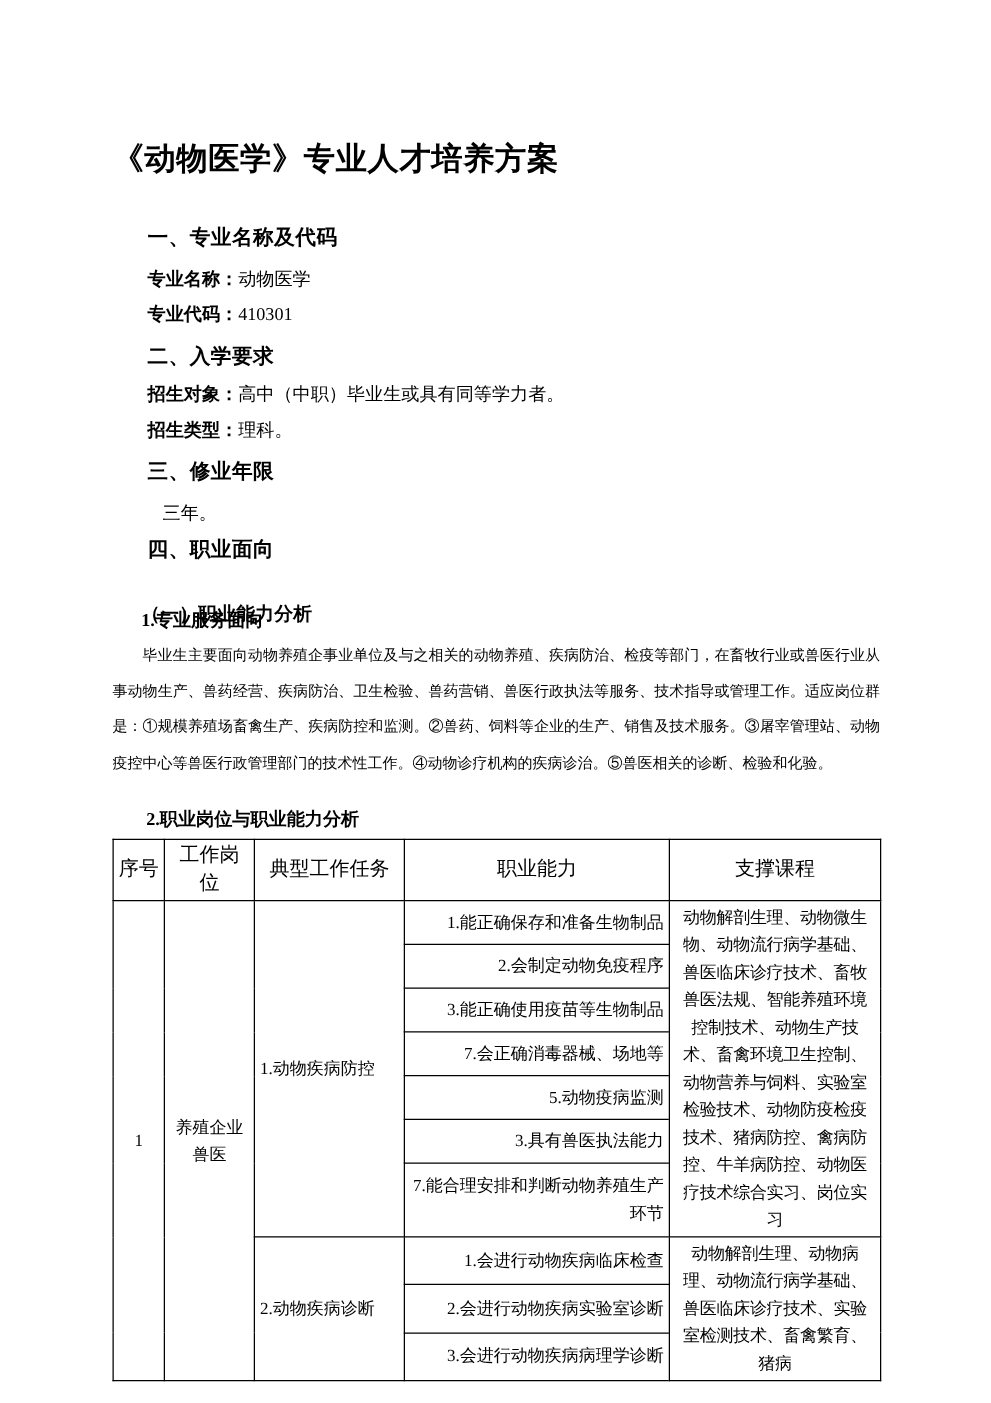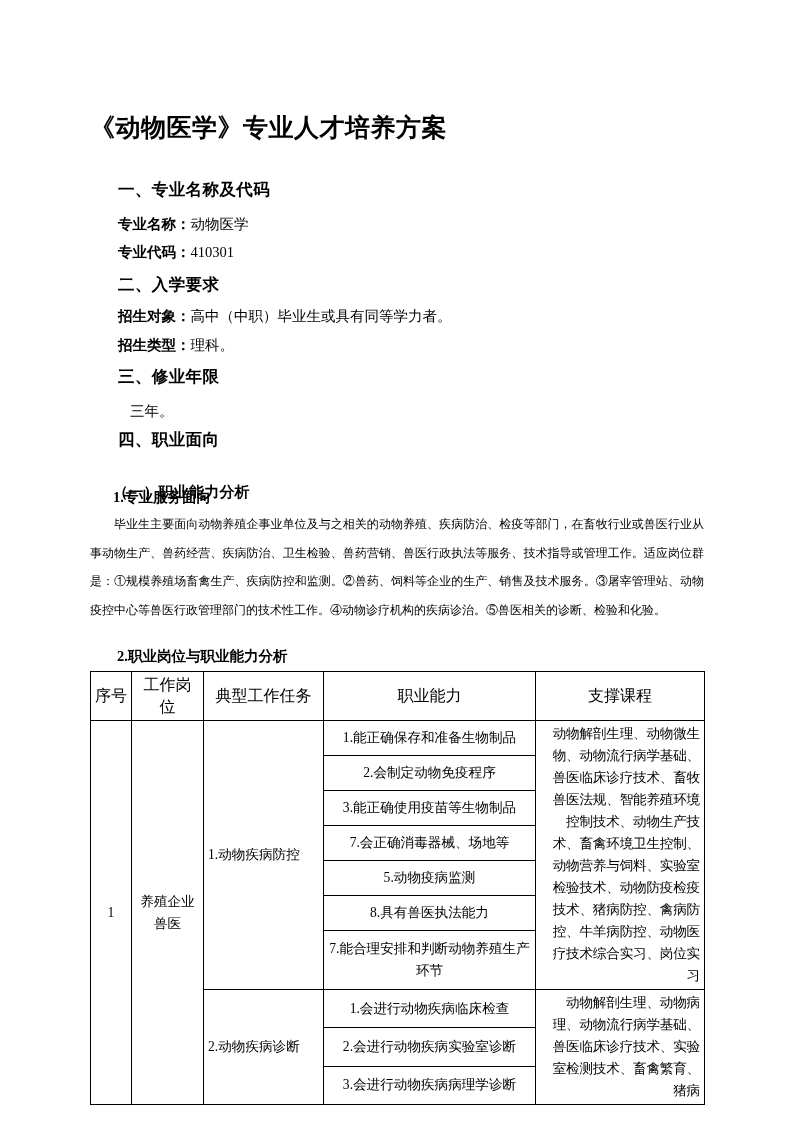--- a/index.html
+++ b/index.html
@@ -98,25 +98,25 @@
     height: 30px;
     font-size: 16px;
   }
   td.c-num, td.c-post {
     text-align: center;
   }
   td.c-task {
     text-align: left;
   }
   td.c-ability {
+    text-align: right;
+    padding-left: 8px;
+  }
+  td.c-course {
     text-align: center;
-    padding-left: 8px;
-  }
-  td.c-course {
-    text-align: right;
     padding: 4px 5px;
     vertical-align: top;
     line-height: 23.5px;
     letter-spacing: -0.2px;
   }
   .row-h { height: 31px; }
   .row-h2 { height: 52px; }
   .col1 { width: 41px; }
   .col2 { width: 72px; }
   .col3 { width: 120px; }
@@ -221,21 +221,21 @@
       <tr class="row-h">
         <td class="c-ability">3.能正确使用疫苗等生物制品</td>
       </tr>
       <tr class="row-h">
         <td class="c-ability">7.会正确消毒器械、场地等</td>
       </tr>
       <tr class="row-h">
         <td class="c-ability">5.动物疫病监测</td>
       </tr>
       <tr class="row-h">
-        <td class="c-ability">8.具有兽医执法能力</td>
+        <td class="c-ability">3.具有兽医执法能力</td>
       </tr>
       <tr class="row-h2">
         <td class="c-ability">7.能合理安排和判断动物养殖生产环节</td>
       </tr>
       <tr class="row-h">
         <td class="c-task" rowspan="3">2.动物疾病诊断</td>
         <td class="c-ability">1.会进行动物疾病临床检查</td>
         <td class="c-course" rowspan="3">动物解剖生理、动物病理、动物流行病学基础、兽医临床诊疗技术、实验室检测技术、畜禽繁育、猪病</td>
       </tr>
       <tr class="row-h">

